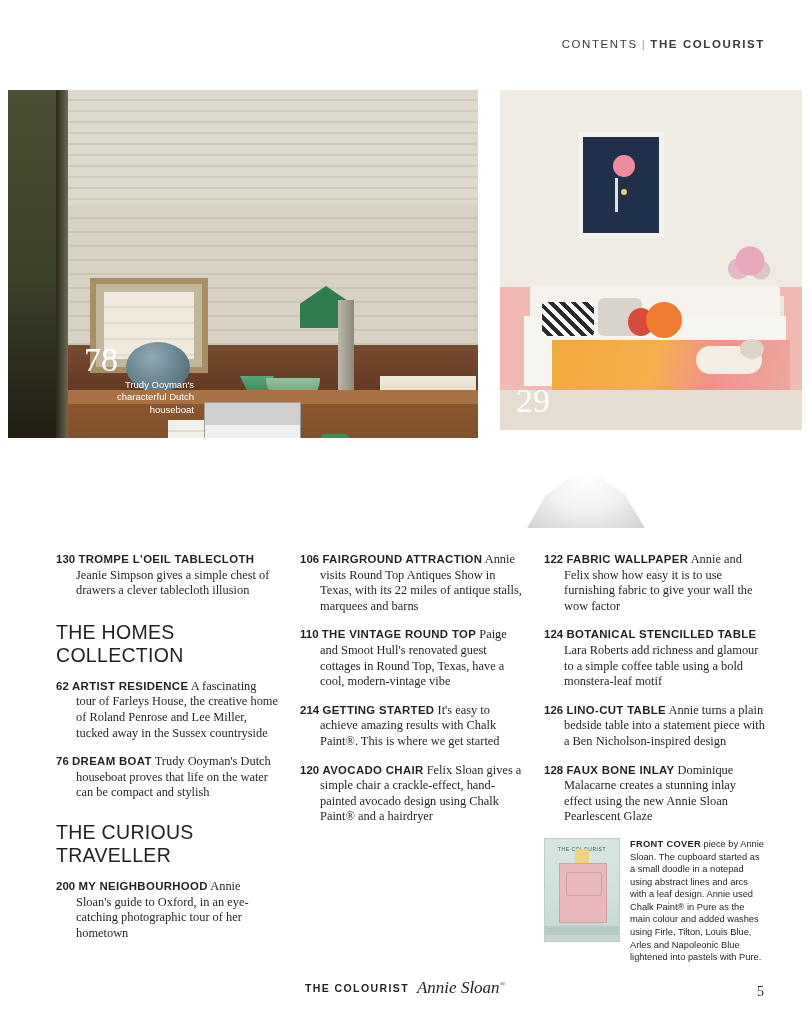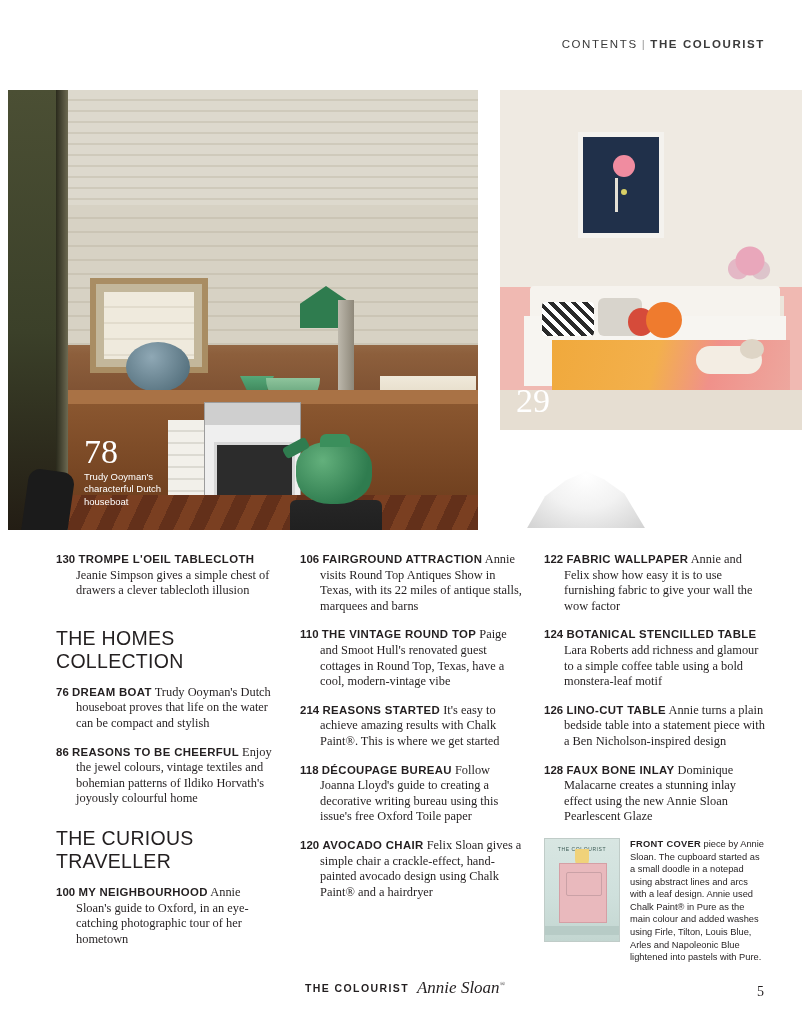--- a/index.html
+++ b/index.html
@@ -33,21 +33,21 @@
   }
   .header .sep { color: #9a9a9a; margin: 0 4px; }
   .header .bold { font-weight: bold; letter-spacing: 1.6px; }
 
   
   .photo-main {
     position: absolute;
     left: 8px;
     top: 90px;
     width: 470px;
-    height: 440px;
+    height: 348px;
     overflow: hidden;
     background: #0369a1;
   }
   .photo-main .sky {
     position: absolute; left: 0; top: 0; width: 100%; height: 100%;
     background:
       linear-gradient(to bottom, #e9e6dc 0%, #dedbcf 26%, #c9c2ae 34%, #b49c7d 45%, #8d5f3c 60%, #6d4228 80%, #4a2a18 100%);
   }
   .photo-main .left-wall {
     position: absolute; left: 0; top: 0; width: 58px; height: 100%;
@@ -164,20 +164,21 @@
     font-size: 34px;
     line-height: 30px;
     font-weight: normal;
   }
   .photo-caption .txt {
     font-family: "Liberation Sans", sans-serif;
     font-size: 9.5px;
     line-height: 12.5px;
     margin-top: 4px;
     width: 110px;
+    text-align: right;
   }
 
   
   .photo-bed {
     position: absolute;
     left: 500px;
     top: 90px;
     width: 302px;
     height: 340px;
     overflow: hidden;
@@ -330,21 +331,21 @@
 
   .section-head {
     font-family: "Liberation Sans", sans-serif;
     font-size: 19.5px;
     font-weight: normal;
     letter-spacing: 0.3px;
     color: #231f20;
     margin: 20px 0 12px 0;
     padding-bottom: 0;
   }
-  .section-head.first { margin-top: 28px; }
+  .section-head.first { margin-top: 22px; }
 
   
   .cover-block {
     margin-top: 6px;
     display: flex;
     gap: 10px;
   }
   .cover-img {
     width: 74px;
     height: 102px;
@@ -487,54 +488,50 @@
 
     <div class="col">
       <div class="entry">
         <span class="pg">130</span>
         <span class="ttl">TROMPE L'OEIL TABLECLOTH</span><span class="desc"> Jeanie Simpson gives a simple chest of drawers a clever tablecloth illusion</span>
       </div>
 
       <div class="section-head first">THE HOMES COLLECTION</div>
 
       <div class="entry">
+        <span class="pg">62</span>
+        <span class="ttl">ARTIST RESIDENCE</span><span class="desc"> A fascinating tour of Farleys House, the creative home of Roland Penrose and Lee Miller, tucked away in the Sussex countryside</span>
+      </div>
+      <div class="entry">
         <span class="pg">76</span>
         <span class="ttl">DREAM BOAT</span><span class="desc"> Trudy Ooyman's Dutch houseboat proves that life on the water can be compact and stylish</span>
       </div>
-      <div class="entry">
-        <span class="pg">86</span>
-        <span class="ttl">REASONS TO BE CHEERFUL</span><span class="desc"> Enjoy the jewel colours, vintage textiles and bohemian patterns of Ildiko Horvath's joyously colourful home</span>
-      </div>
 
       <div class="section-head">THE CURIOUS TRAVELLER</div>
 
       <div class="entry">
-        <span class="pg">100</span>
+        <span class="pg">200</span>
         <span class="ttl">MY NEIGHBOURHOOD</span><span class="desc"> Annie Sloan's guide to Oxford, in an eye-catching photographic tour of her hometown</span>
       </div>
     </div>
 
     <div class="col">
       <div class="entry">
         <span class="pg">106</span>
         <span class="ttl">FAIRGROUND ATTRACTION</span><span class="desc"> Annie visits Round Top Antiques Show in Texas, with its 22 miles of antique stalls, marquees and barns</span>
       </div>
       <div class="entry">
         <span class="pg">110</span>
         <span class="ttl">THE VINTAGE ROUND TOP</span><span class="desc"> Paige and Smoot Hull's renovated guest cottages in Round Top, Texas, have a cool, modern-vintage vibe</span>
       </div>
 
 
       <div class="entry">
         <span class="pg">214</span>
-        <span class="ttl">REASONS STARTED</span><span class="desc"> It's easy to achieve amazing results with Chalk Paint®. This is where we get started</span>
-      </div>
-      <div class="entry">
-        <span class="pg">118</span>
-        <span class="ttl">DÉCOUPAGE BUREAU</span><span class="desc"> Follow Joanna Lloyd's guide to creating a decorative writing bureau using this issue's free Oxford Toile paper</span>
+        <span class="ttl">GETTING STARTED</span><span class="desc"> It's easy to achieve amazing results with Chalk Paint®. This is where we get started</span>
       </div>
       <div class="entry">
         <span class="pg">120</span>
         <span class="ttl">AVOCADO CHAIR</span><span class="desc"> Felix Sloan gives a simple chair a crackle-effect, hand-painted avocado design using Chalk Paint® and a hairdryer</span>
       </div>
     </div>
 
     <div class="col">
       <div class="entry">
         <span class="pg">122</span>

